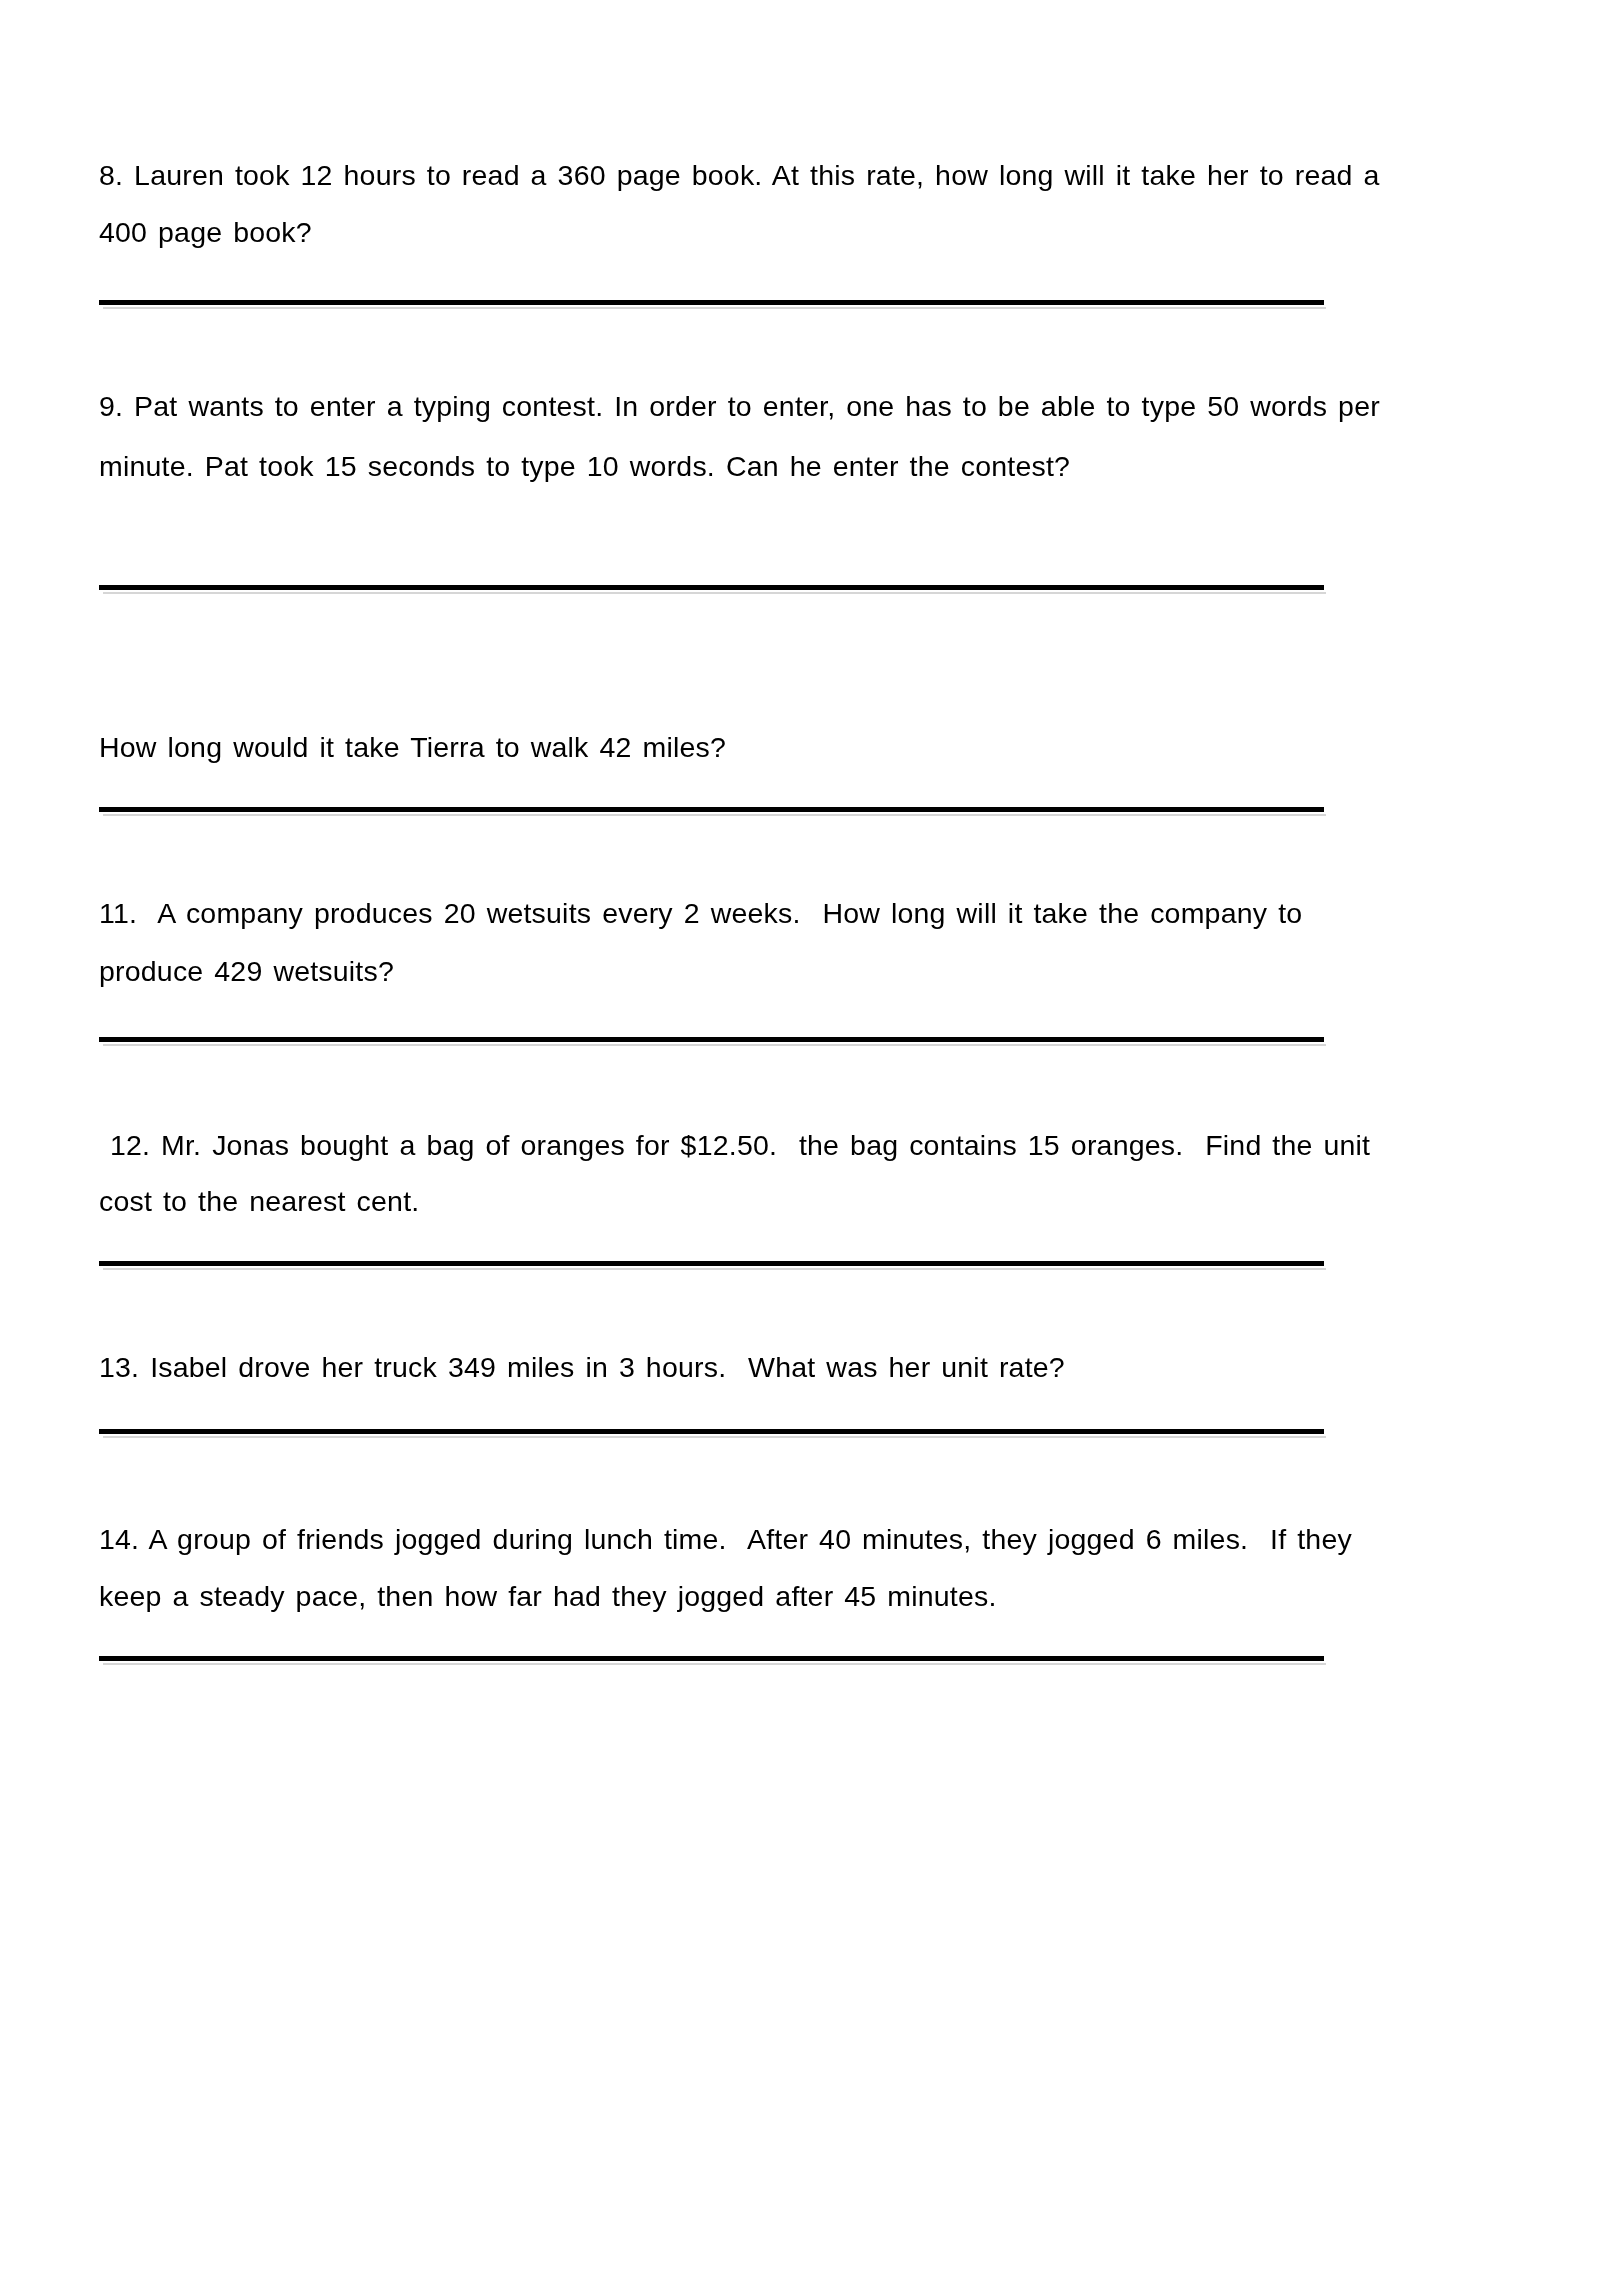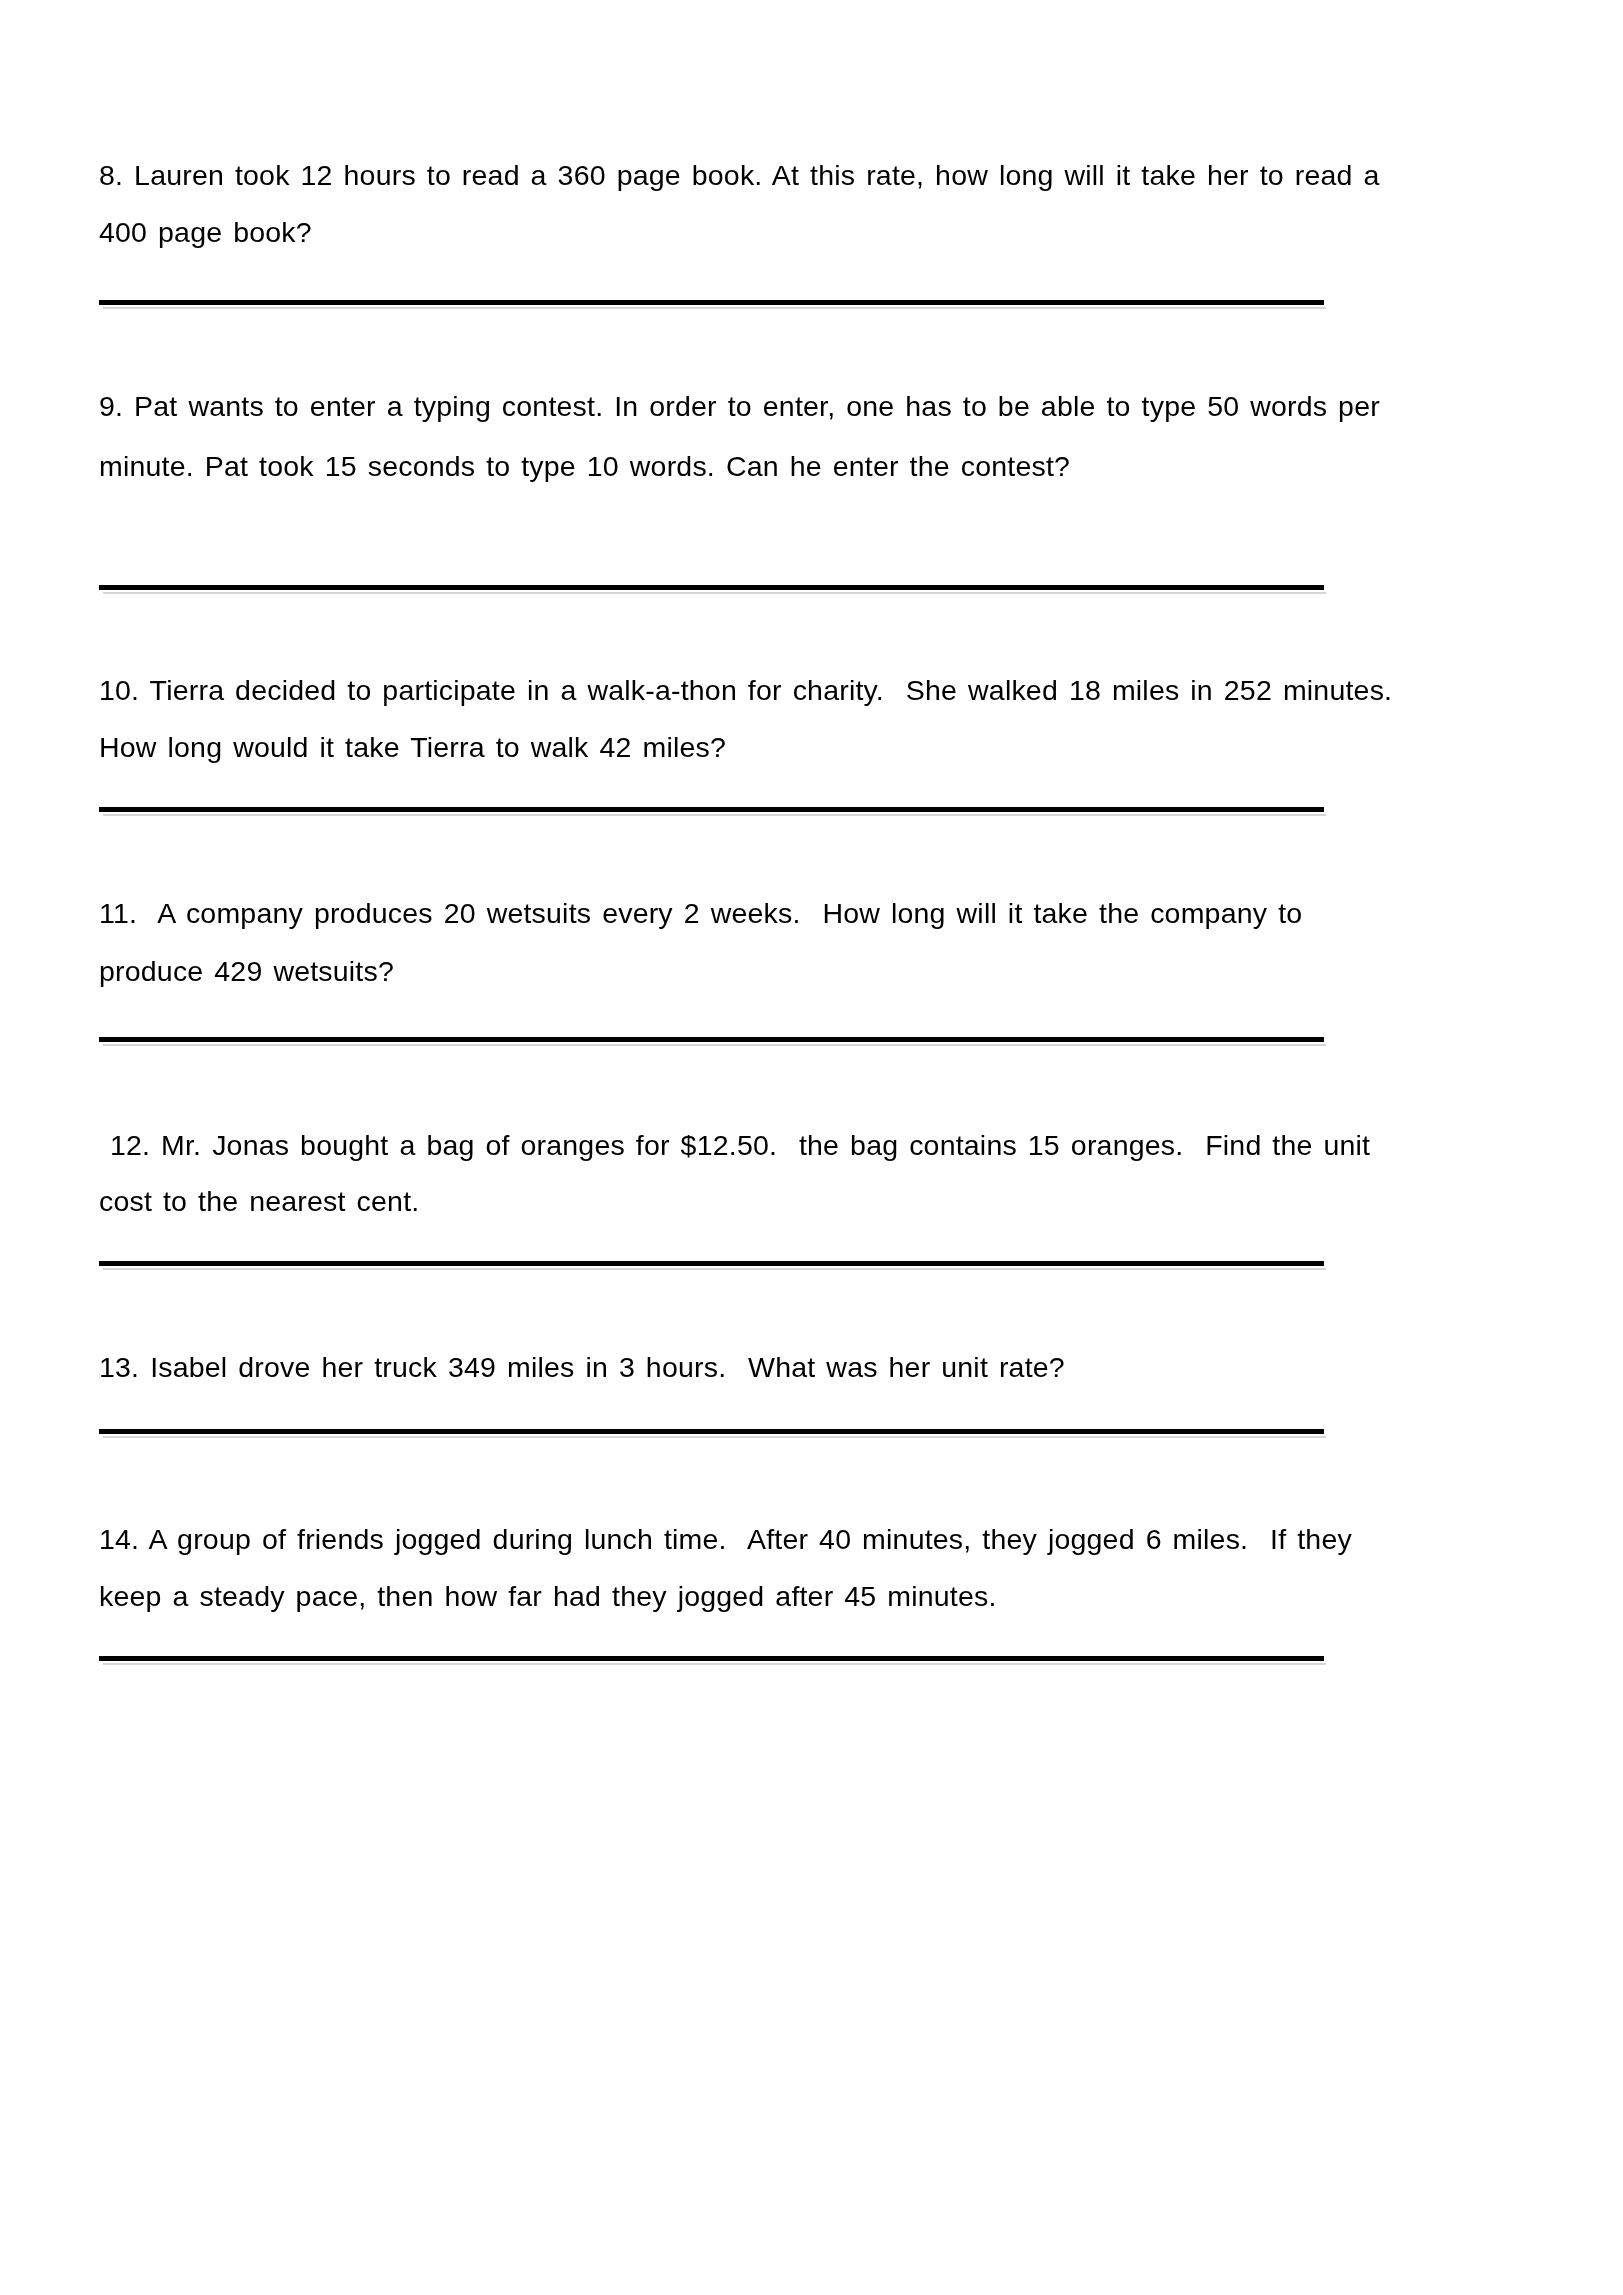--- a/index.html
+++ b/index.html
@@ -62,21 +62,20 @@
 <div class="page">
 
   <div class="qline" style="top:147px">8. Lauren took 12 hours to read a 360 page book. At this rate, how long will it take her to read a</div>
   <div class="qline" style="top:204px">400 page book?</div>
   <div class="answer-line" style="top:300px"></div>
 
   <div class="qline" style="top:378px">9. Pat wants to enter a typing contest. In order to enter, one has to be able to type 50 words per</div>
   <div class="qline" style="top:438px">minute. Pat took 15 seconds to type 10 words. Can he enter the contest?</div>
   <div class="answer-line" style="top:585px"></div>
 
-  <div class="qline" style="top:662px">10. Tierra decided to participate in a walk-a-thon for charity.  She walked 18 miles in 252 minutes.</div>
   <div class="qline" style="top:719px">How long would it take Tierra to walk 42 miles?</div>
   <div class="answer-line" style="top:807px"></div>
 
   <div class="qline" style="top:885px">11.  A company produces 20 wetsuits every 2 weeks.  How long will it take the company to</div>
   <div class="qline" style="top:943px">produce 429 wetsuits?</div>
   <div class="answer-line" style="top:1037px"></div>
 
   <div class="qline" style="top:1117px"> 12. Mr. Jonas bought a bag of oranges for $12.50.  the bag contains 15 oranges.  Find the unit</div>
   <div class="qline" style="top:1173px">cost to the nearest cent.</div>
   <div class="answer-line" style="top:1261px"></div>

